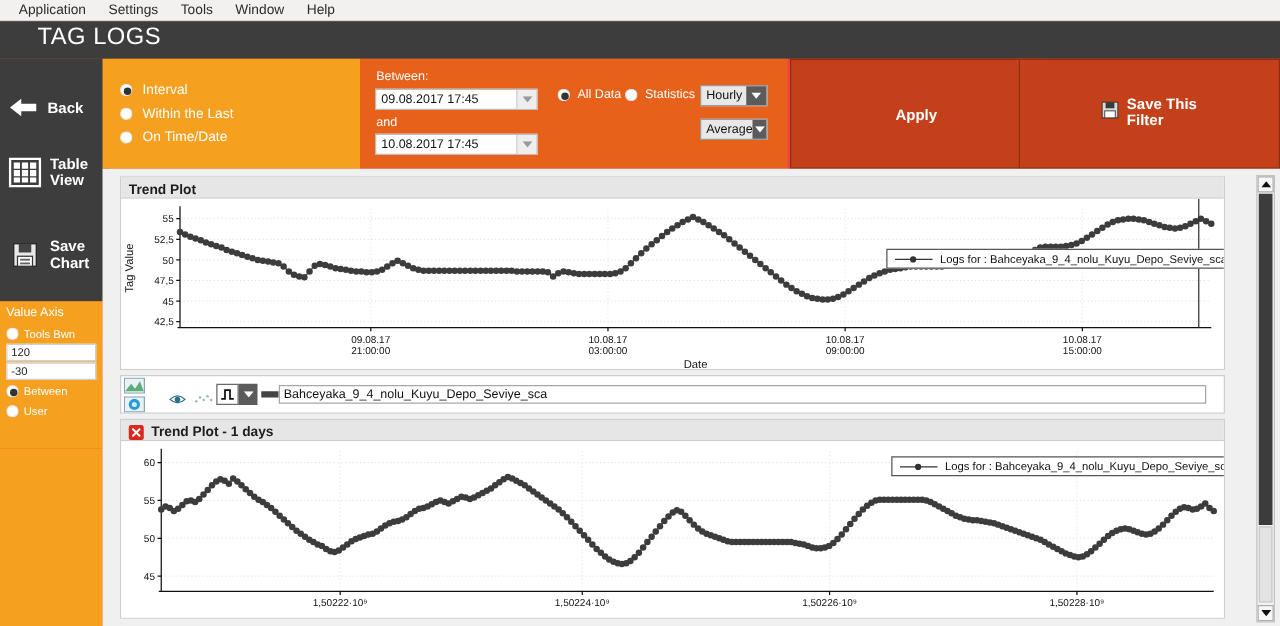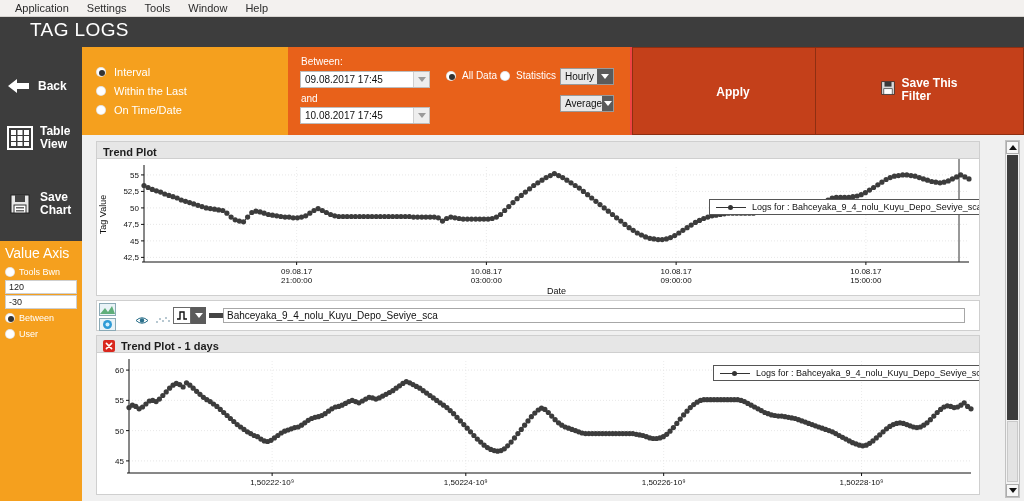--- a/index.html
+++ b/index.html
@@ -46,21 +46,21 @@
   .back-btn .ico { width: 38px; text-align: center; }
   .tableview-btn { top: 62px; }
   .savechart-btn { top: 128px; }
   .ico svg { display: block; margin: 0 auto; }
 
   
   .valueaxis {
     position: absolute; left: 0; top: 241px; width: 82px; height: 118px;
     background: #F5A01E; color: #fff; font-size: 9px; padding: 4px 5px;
   }
-  .valueaxis .va-title { font-size: 14px; margin-bottom: 3px; color: #fff; }
+  .valueaxis .va-title { font-size: 10px; margin-bottom: 3px; color: #fff; }
   .va-row { display: flex; align-items: center; height: 15px; margin-bottom: 1px; }
   .va-row .lbl { font-size: 9px; margin-left: 4px; }
   .va-input {
     width: 72px; height: 14px; background: #fff; border: 1px solid #cfcfcf;
     font-size: 9px; color: #222; padding: 0 3px; line-height: 12px;
     margin: 1px 0; display: block;
   }
   .sidebar-filler {
     position: absolute; left: 0; top: 359px; width: 82px; height: 142px; background: #F5A01E;
   }

